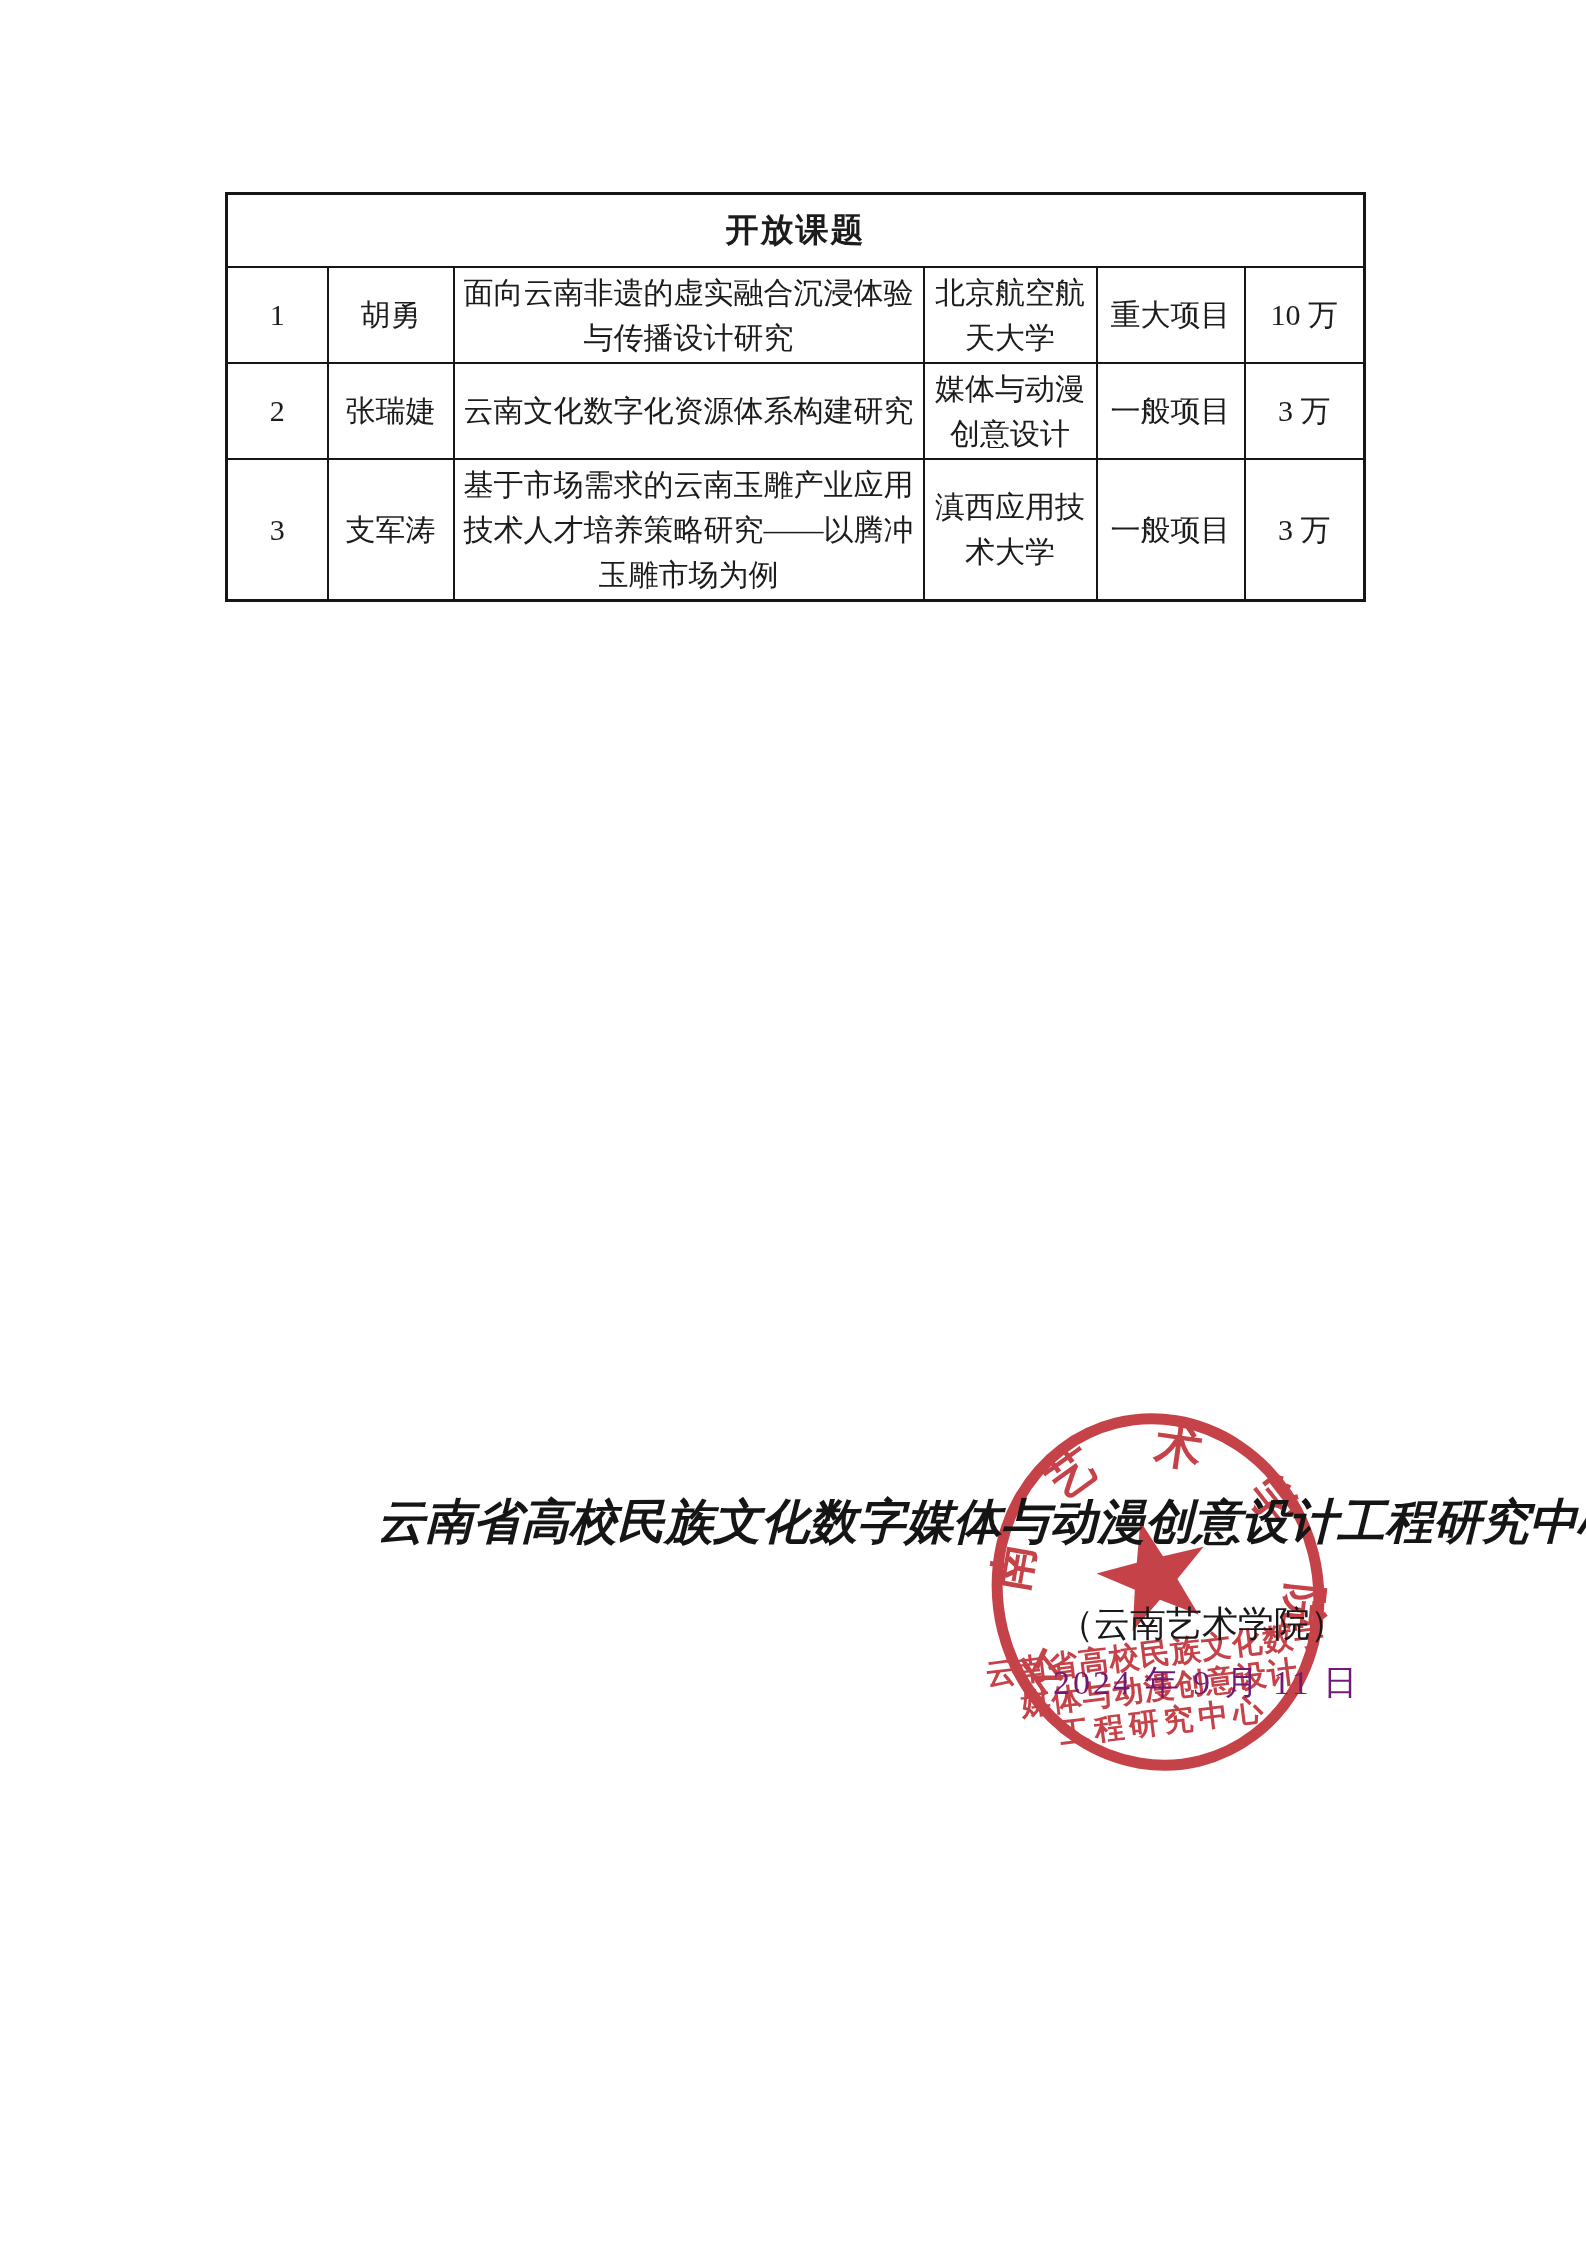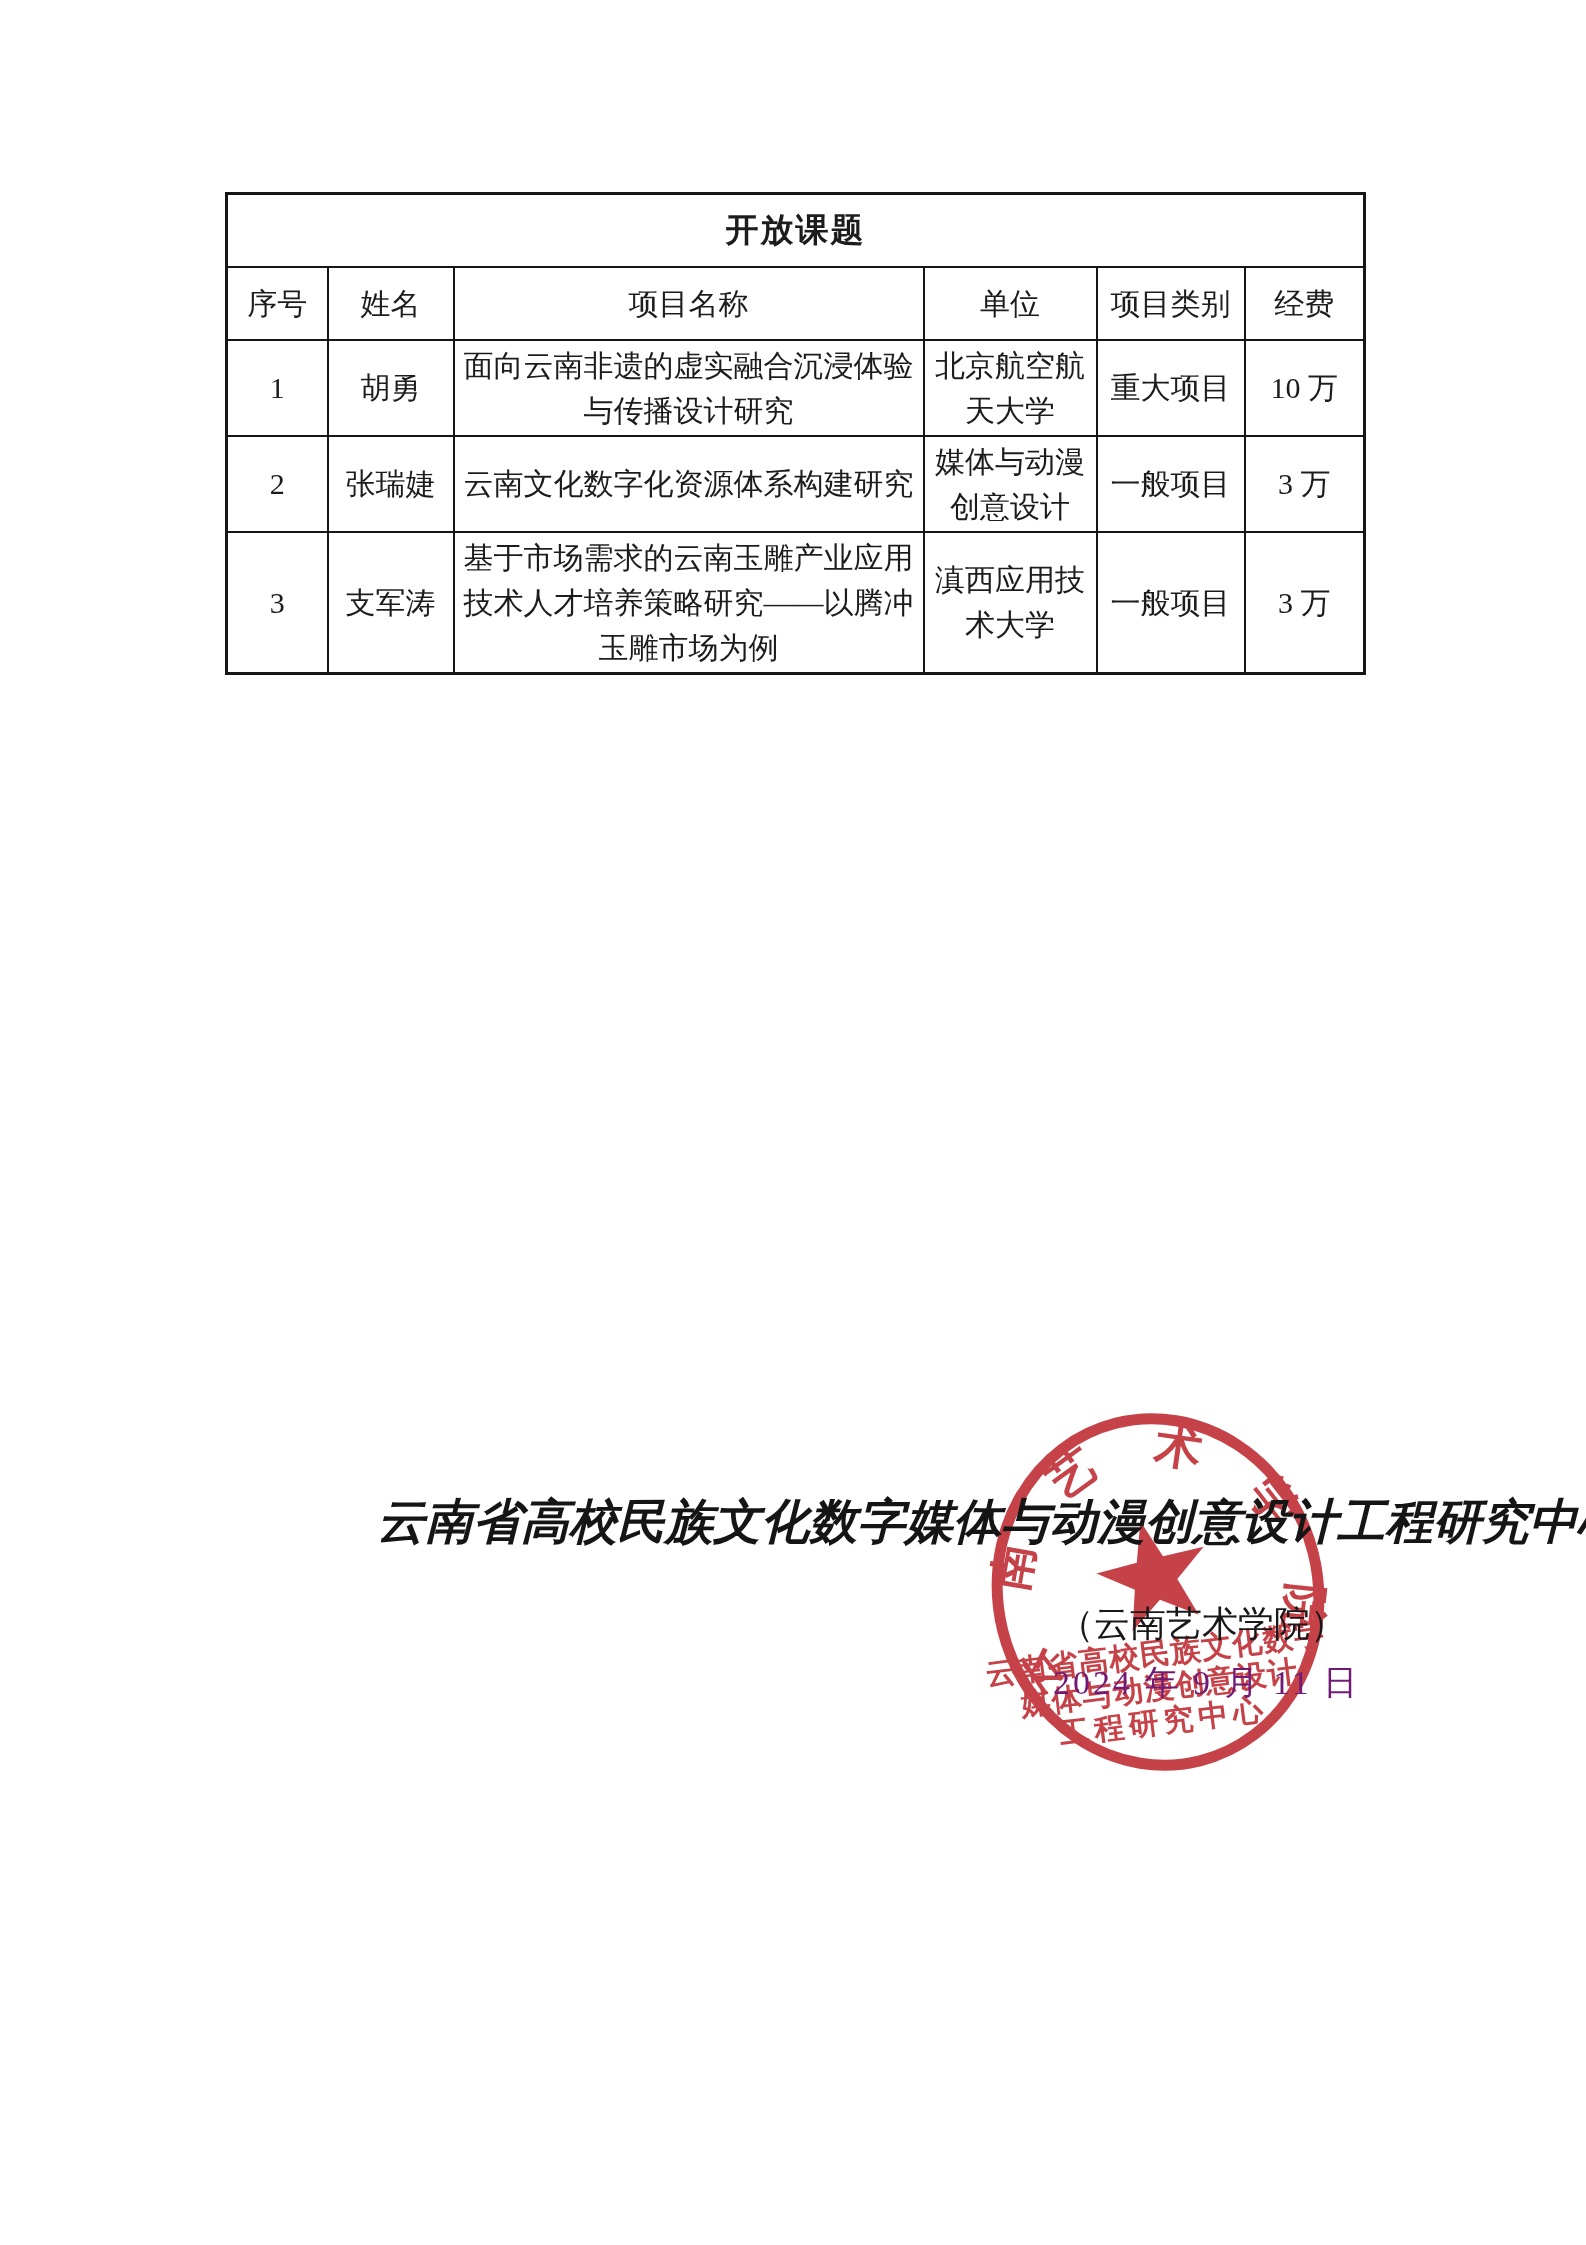--- a/index.html
+++ b/index.html
@@ -107,28 +107,20 @@
         <col style="width:126px">
         <col style="width:470px">
       <col style="width:173px">
         <col style="width:148px">
         <col style="width:120px">
     </colgroup>
     <tbody>
       <tr>
         <td class="title-cell" colspan="6">开放课题</td>
       </tr>
-      <tr class="header-row">
-        <td>序号</td>
-        <td>姓名</td>
-        <td>项目名称</td>
-        <td>单位</td>
-        <td>项目类别</td>
-        <td>经费</td>
-      </tr>
       <tr class="row-1">
         <td>1</td>
         <td>胡勇</td>
         <td>面向云南非遗的虚实融合沉浸体验与传播设计研究</td>
         <td>北京航空航天大学</td>
         <td>重大项目</td>
         <td>10 万</td>
       </tr>
       <tr class="row-2">
         <td>2</td>

